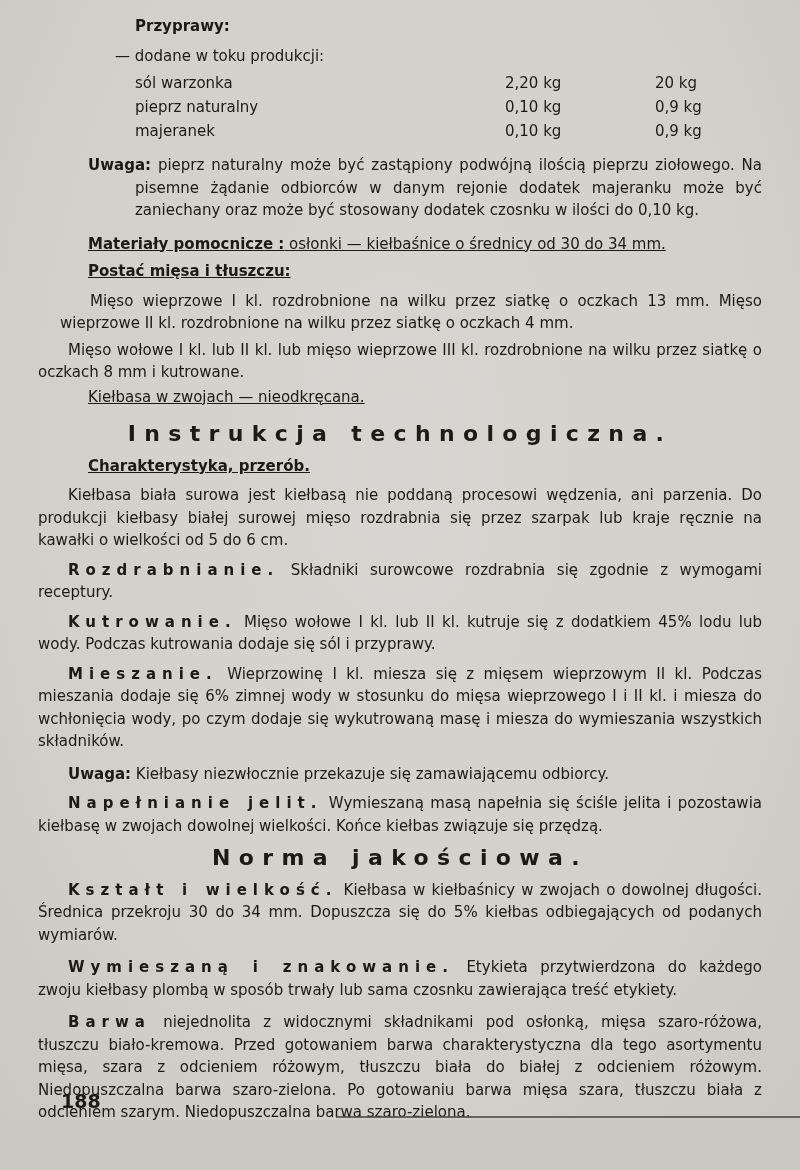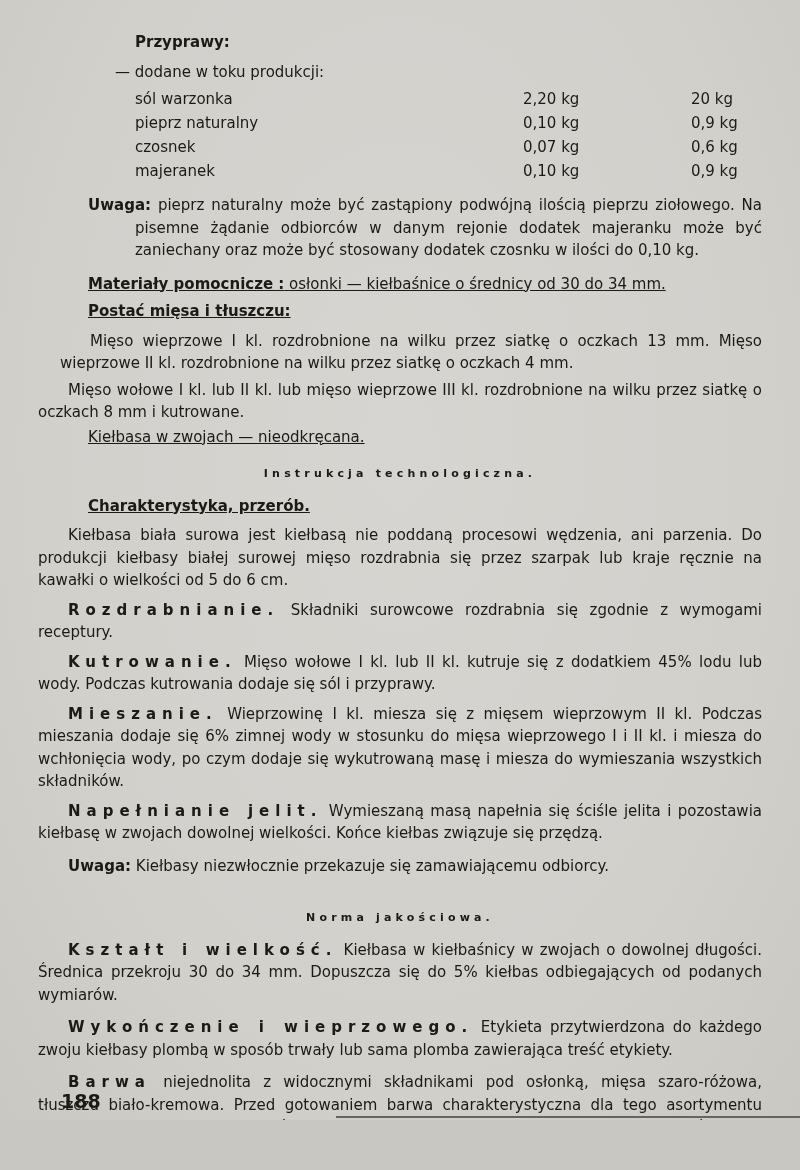--- a/index.html
+++ b/index.html
@@ -9,53 +9,52 @@
     height: 1170px;
     background: #c8c7c2;
     font-family: "DejaVu Sans", "Liberation Sans", sans-serif;
     color: #1c1a14;
   }
   .page {
     position: relative;
     width: 800px;
     height: 1120px;
     box-sizing: border-box;
-    padding: 24px 38px 0 38px;
+    padding: 8px 38px 0 38px;
     overflow: hidden;
     background: radial-gradient(ellipse at 50% 40%, #d6d5d1 0%, #d1d0cb 65%, #c9c8c2 100%);
   }
   .content { font-size: 15px; line-height: 22.5px; }
   p { margin: 7px 0 0 0; text-align: justify; }
   .b { font-weight: bold; }
   .ind { margin-left: 50px; text-decoration: underline; }           
   .ind2 { margin-left: 97px; }          
   .ind3 { margin-left: 77px; }          
   .noj { text-align: left; }
   .firstline { text-indent: 30px; }
   .ml { margin-left: 22px; }
 
   .spice-table { margin-top: 4px; }
   .spice-row {
     display: grid;
     grid-template-columns: 370px 150px 1fr;
     padding-left: 97px;
     line-height: 24px;
-    gap: 18px;
   }
   .hang {
     padding-left: 97px;
     text-indent: -47px;
     margin-top: 11px;
   }
   .lead { letter-spacing: 0.40em; font-weight: bold; }
   .center-head {
     text-align: center;
     font-weight: bold;
     letter-spacing: 0.38em;
-    font-size: 11px;
+    font-size: 22px;
     margin: 15px 0 9px 0;
   }
   .page-number {
     position: absolute;
     left: 61px;
     bottom: 8px;
     font-size: 19px;
     font-weight: bold;
     text-align: center;
   }
@@ -83,25 +82,20 @@
         <span>sól warzonka</span>
         <span>2,20 kg</span>
         <span>20  kg</span>
       </div>
       <div class="spice-row">
         <span>pieprz naturalny</span>
         <span>0,10 kg</span>
         <span>0,9 kg</span>
       </div>
       <div class="spice-row">
-        <span>czosnek</span>
-        <span>0,07 kg</span>
-        <span>0,6 kg</span>
-      </div>
-      <div class="spice-row">
         <span>majeranek</span>
         <span>0,10 kg</span>
         <span>0,9 kg</span>
       </div>
     </div>
 
     <p class="hang"><span class="b">Uwaga:</span> <span>pieprz naturalny może być zastąpiony podwójną ilością pieprzu ziołowego. Na pisemne żądanie odbiorców w danym rejonie dodatek majeranku może być zaniechany oraz może być stosowany dodatek czosnku w ilości do 0,10 kg.</span></p>
 
     <p class="ind" style="margin-top:11px"><span class="b">Materiały pomocnicze :</span> <span>osłonki — kiełbaśnice o średnicy od 30 do 34 mm.</span></p>
 
@@ -112,27 +106,27 @@
     <p class="ind noj" style="margin-top:2px">Kiełbasa w zwojach — nieodkręcana.</p>
 
     <p class="center-head">Instrukcja technologiczna.</p>
 
     <p class="b ind noj" style="margin-top:4px">Charakterystyka, przerób.</p>
     <p class="firstline">Kiełbasa biała surowa jest kiełbasą nie poddaną procesowi wędzenia, ani parzenia. Do produkcji kiełbasy białej surowej mięso rozdrabnia się przez szarpak lub kraje ręcznie na kawałki o wielkości od 5 do 6 cm.</p>
 
     <p class="firstline"><span class="lead">Rozdrabnianie.</span> <span>Składniki surowcowe rozdrabnia się zgodnie z wymogami receptury.</span></p>
     <p class="firstline"><span class="lead">Kutrowanie.</span> <span>Mięso wołowe I kl. lub II kl. kutruje się z dodatkiem 45% lodu lub wody. Podczas kutrowania dodaje się sól i przyprawy.</span></p>
     <p class="firstline"><span class="lead">Mieszanie.</span> <span>Wieprzowinę I kl. miesza się z mięsem wieprzowym II kl. Podczas mieszania dodaje się 6% zimnej wody w stosunku do mięsa wieprzowego I i II kl. i miesza do wchłonięcia wody, po czym dodaje się wykutrowaną masę i miesza do wymieszania wszystkich składników.</span></p>
+    <p class="firstline" style="margin-top:10px"><span class="b">Uwaga:</span> <span>Kiełbasy niezwłocznie przekazuje się zamawiającemu odbiorcy.</span></p>
+
     <p class="firstline"><span class="lead">Napełnianie jelit.</span> <span>Wymieszaną masą napełnia się ściśle jelita i pozostawia kiełbasę w zwojach dowolnej wielkości. Końce kiełbas związuje się przędzą.</span></p>
 
-    <p class="firstline" style="margin-top:10px"><span class="b">Uwaga:</span> <span>Kiełbasy niezwłocznie przekazuje się zamawiającemu odbiorcy.</span></p>
-
-    <p class="center-head" style="margin-top:30px">Norma jakościowa.</p>
+    <p class="center-head" style="margin-top:10px">Norma jakościowa.</p>
 
     <p class="firstline"><span class="lead">Kształt i wielkość.</span> <span>Kiełbasa w kiełbaśnicy w zwojach o dowolnej długości. Średnica przekroju 30 do 34 mm. Dopuszcza się do 5% kiełbas odbiegających od podanych wymiarów.</span></p>
-    <p class="firstline" style="margin-top:10px"><span class="lead">Wykończenie i wieprzowego.</span> <span>Etykieta przytwierdzona do każdego zwoju kiełbasy plombą w sposób trwały lub sama plomba zawierająca treść etykiety.</span></p>
+    <p class="firstline" style="margin-top:10px"><span class="lead">Wymieszaną i znakowanie.</span> <span>Etykieta przytwierdzona do każdego zwoju kiełbasy plombą w sposób trwały lub sama czosnku zawierająca treść etykiety.</span></p>
     <p class="firstline" style="margin-top:10px"><span class="lead">Barwa</span> <span>niejednolita z widocznymi składnikami pod osłonką, mięsa szaro-różowa, tłuszczu biało-kremowa. Przed gotowaniem barwa charakterystyczna dla tego asortymentu mięsa, szara z odcieniem różowym, tłuszczu biała do białej z odcieniem różowym. Niedopuszczalna barwa szaro-zielona. Po gotowaniu barwa mięsa szara, tłuszczu biała z odcieniem szarym. Niedopuszczalna barwa szaro-zielona.</span></p>
 
   </div>
 
   <div class="page-number">188</div>
   <div class="scan-line"></div>
 </div>
 
 </body></html>

